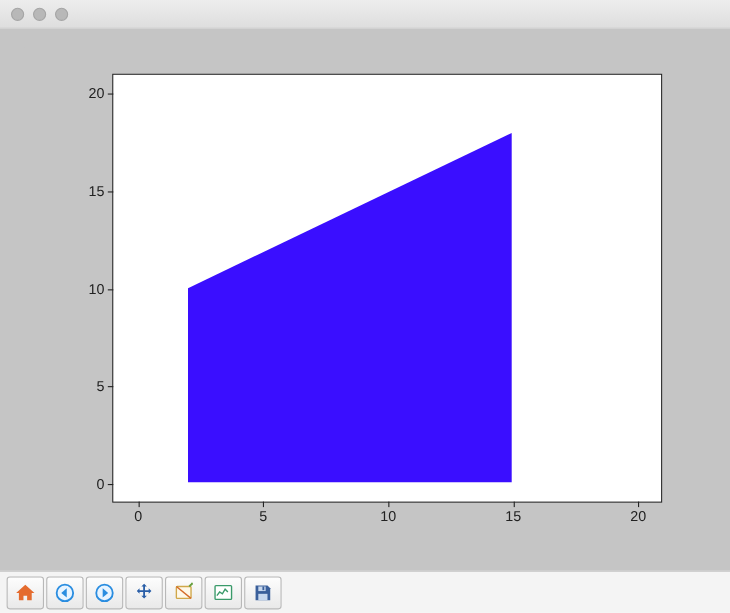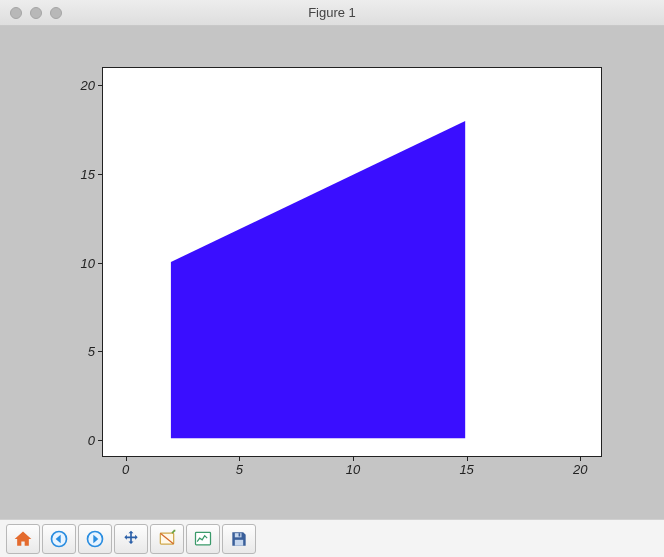--- a/index.html
+++ b/index.html
@@ -61,21 +61,20 @@
   }
   .polygon {
     position: absolute;
     left: 0; top: 0; width: 100%; height: 100%;
     pointer-events: none;
   }
   .ytick, .xtick {
     position: absolute;
     font-size: 13px;
     color: #222;
-    font-style: italic;
   }
   .ytick { right: 100%; padding-right: 8px; transform: translateY(-50%); }
   .xtick { top: 100%; padding-top: 6px; transform: translateX(-50%); }
   .tick-mark-y {
     position: absolute;
     left: -5px;
     width: 5px; height: 1px;
     background: #222;
   }
   .tick-mark-x {
@@ -107,21 +106,20 @@
 </style>
 </head>
 <body>
 
 <div class="titlebar">
   <div class="tl-buttons">
     <div class="tl-btn"></div>
     <div class="tl-btn"></div>
     <div class="tl-btn"></div>
   </div>
-  <div class="title">Figure 1</div>
 </div>
 
 <div class="figure-area">
   <div class="canvas">
     <div class="plot" id="plot">
       <svg class="polygon" id="poly-svg" viewBox="0 0 500 390" preserveAspectRatio="none">
           <polygon points="68.18181818181817,372.27272727272725 68.18181818181817,195 363.6363636363636,53.18181818181819 363.6363636363636,372.27272727272725" fill="#3a0eff"></polygon>
         </svg>
     <div class="ytick" style="top: 372.273px;">0</div>
         <div class="tick-mark-y" style="top: 372.273px;"></div>

